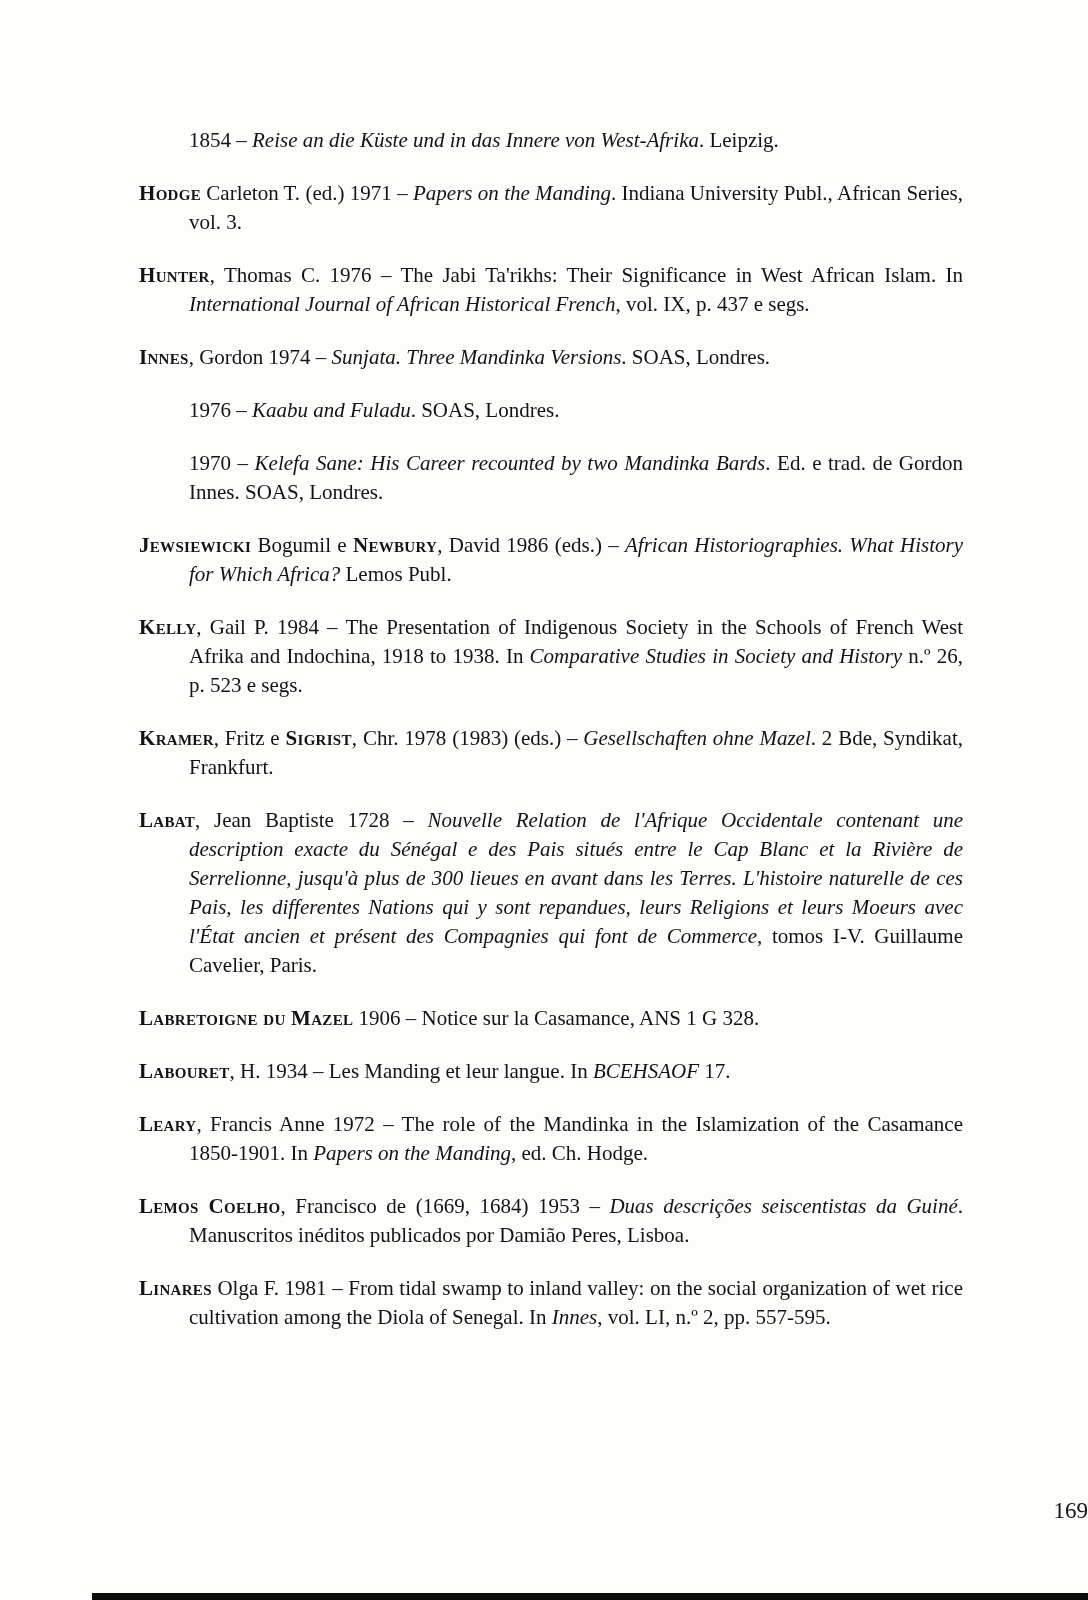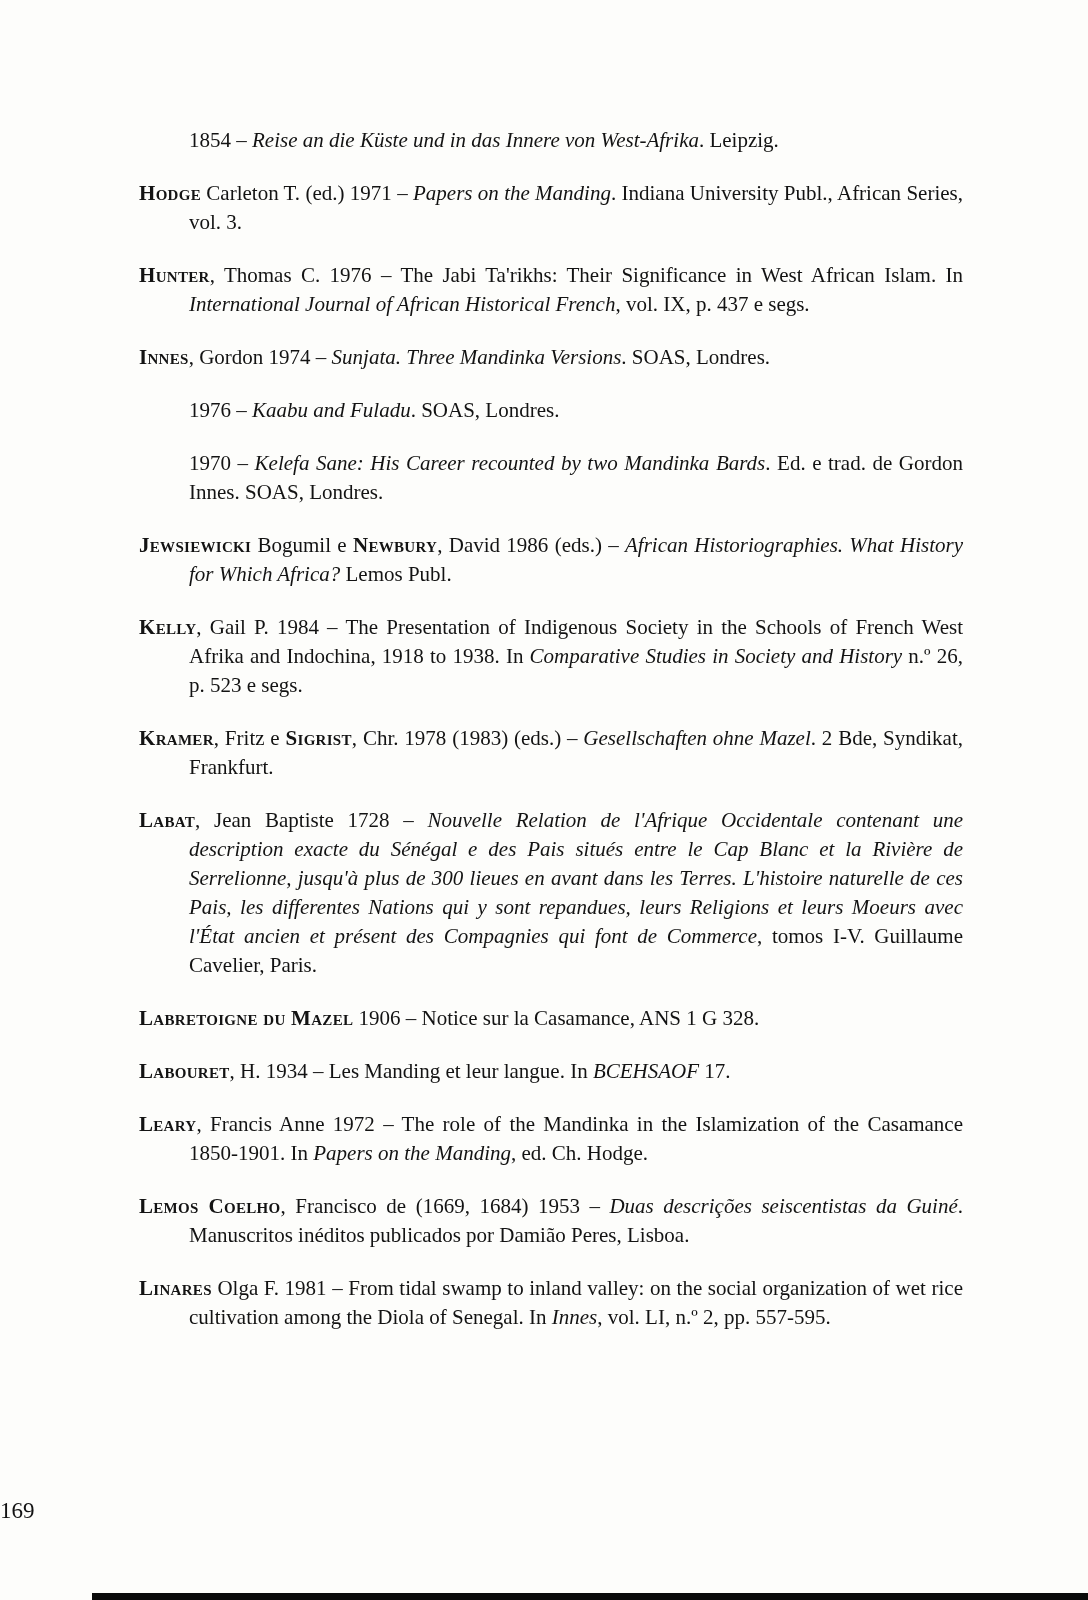--- a/index.html
+++ b/index.html
@@ -32,21 +32,21 @@
   .entry.sub {
     text-indent: 0;
   }
   .it { font-style: italic; }
   .sc { font-variant: small-caps; letter-spacing: 0.3px; font-weight: bold; }
   .page-number {
     position: absolute;
     top: 1498px;
     left: 0;
     width: 1088px;
-    text-align: left;
+    text-align: right;
     font-size: 23px;
     color: #131313;
   }
   .bottom-bar {
     position: absolute;
     left: 92px;
     right: 0;
     bottom: 0;
     height: 7px;
     background: #0a0a0a;

